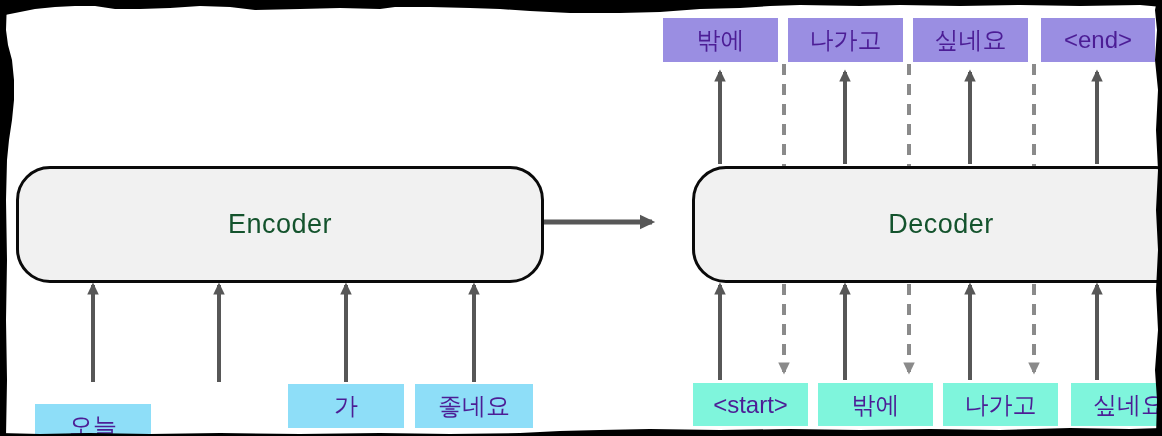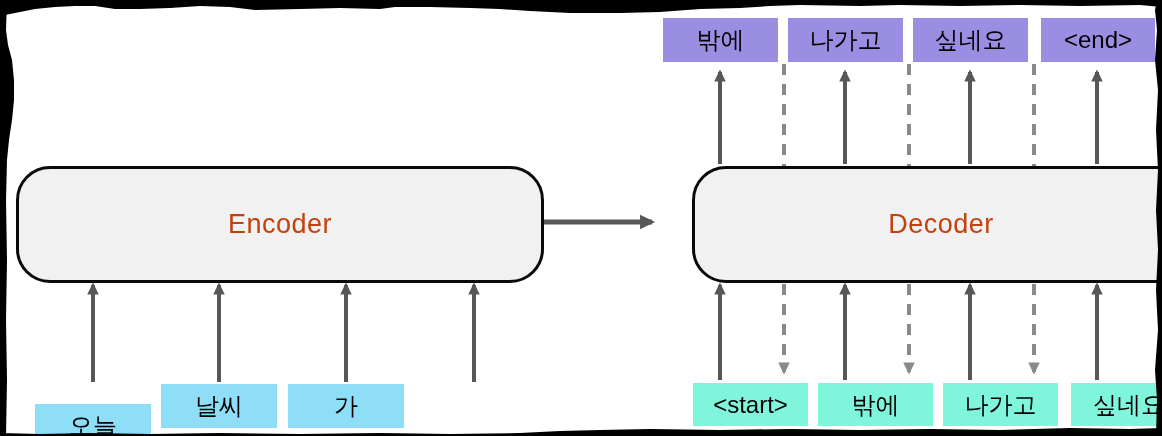--- a/index.html
+++ b/index.html
@@ -2,23 +2,23 @@
 <html style="--output-box: #9a8ee2; --encoder-input-box: #8edef8; --decoder-input-box: #7ff5dc; --block-fill: #f1f1f1; --block-border: #0a0a0a; --solid-arrow: #575757; --dashed-arrow: #8a8a8a;"><head>
 <meta charset="utf-8">
 <style>
   html,body{margin:0;padding:0;background:#fff;}
   .canvas{position:relative;width:1162px;height:436px;background:#ffffff;overflow:hidden;
           font-family:"Liberation Sans", sans-serif;}
   .wires{position:absolute;left:0;top:0;width:1162px;height:436px;z-index:1;}
   .edges{position:absolute;left:0;top:0;width:1162px;height:436px;z-index:6;pointer-events:none;}
   .block{position:absolute;background:var(--block-fill,#f1f1f1);border:3px solid var(--block-border,#0a0a0a);
          border-radius:34px;display:flex;align-items:center;justify-content:center;z-index:2;
-         font-size:27px;color:#c2410c;letter-spacing:.5px;}
+         font-size:27px;color:#14532d;letter-spacing:.5px;}
   .token{position:absolute;width:115px;height:44px;display:flex;align-items:center;justify-content:center;
-         font-size:24px;color:#000000;z-index:2;white-space:nowrap;}
+         font-size:24px;color:#4c1d95;z-index:2;white-space:nowrap;}
   .tok-out{background:var(--output-box,#9a8ee2);}
   .tok-enc{background:var(--encoder-input-box,#8edef8);}
   .tok-dec{background:var(--decoder-input-box,#7ff5dc);height:43px;margin-left:30px;}
   line{stroke-linecap:butt;}
 </style>
 </head>
 <body>
 
 <div class="canvas">
 
@@ -68,22 +68,22 @@
   <div class="block" style="left:663px;top:166px;width:492px;height:111px;margin-left:29px;">
     <span>Decoder</span>
   </div>
 
   <div class="token tok-out" style="left:663px;top:18px;">밖에</div>
   <div class="token tok-out" style="left:788px;top:18px;">나가고</div>
   <div class="token tok-out" style="left:913px;top:18px;">싶네요</div>
   <div class="token tok-out" style="left:1041px;top:18px;width:114px;">&lt;end&gt;</div>
 
   <div class="token tok-enc" style="left:35px;top:404px;width:116px;">오늘</div>
-  <div class="token tok-enc" style="left:161px;top:384px;width:116px;">날씨</div>
   <div class="token tok-enc" style="left:288px;top:384px;width:116px;">가</div>
+  <div class="token tok-enc" style="left:415px;top:384px;width:118px;">좋네요</div>
 
   <div class="token tok-dec" style="left:663px;top:383px;">&lt;start&gt;</div>
   <div class="token tok-dec" style="left:788px;top:383px;">밖에</div>
   <div class="token tok-dec" style="left:913px;top:383px;">나가고</div>
   <div class="token tok-dec" style="left:1041px;top:383px;width:116px;">싶네요</div>
 
   <svg class="edges" viewBox="0 0 1162 436">
     <polygon fill="#000" points="0,0 1162,0 1162,7 1140,5 1080,6 1020,5 960,6 900,5 860,6 800,5 770,6 740,8 700,9 660,12 620,13 570,13 530,11 500,9 470,8 430,7 395,7 380,9 340,8 300,9 255,10 230,7 200,6 170,8 140,9 115,9 95,6 75,6 55,7 35,9 15,13 0,16"></polygon>
     <polygon fill="#000" points="0,0 7,0 6,30 8,45 12,60 14,80 14,100 12,120 9,140 7,160 6,200 7,260 6,320 7,380 6,436 0,436"></polygon>
     <polygon fill="#000" points="1162,0 1162,436 1156,436 1157,400 1155,370 1158,330 1156,290 1158,250 1156,210 1158,170 1156,130 1158,90 1155,60 1157,30 1155,10 1157,0"></polygon>

